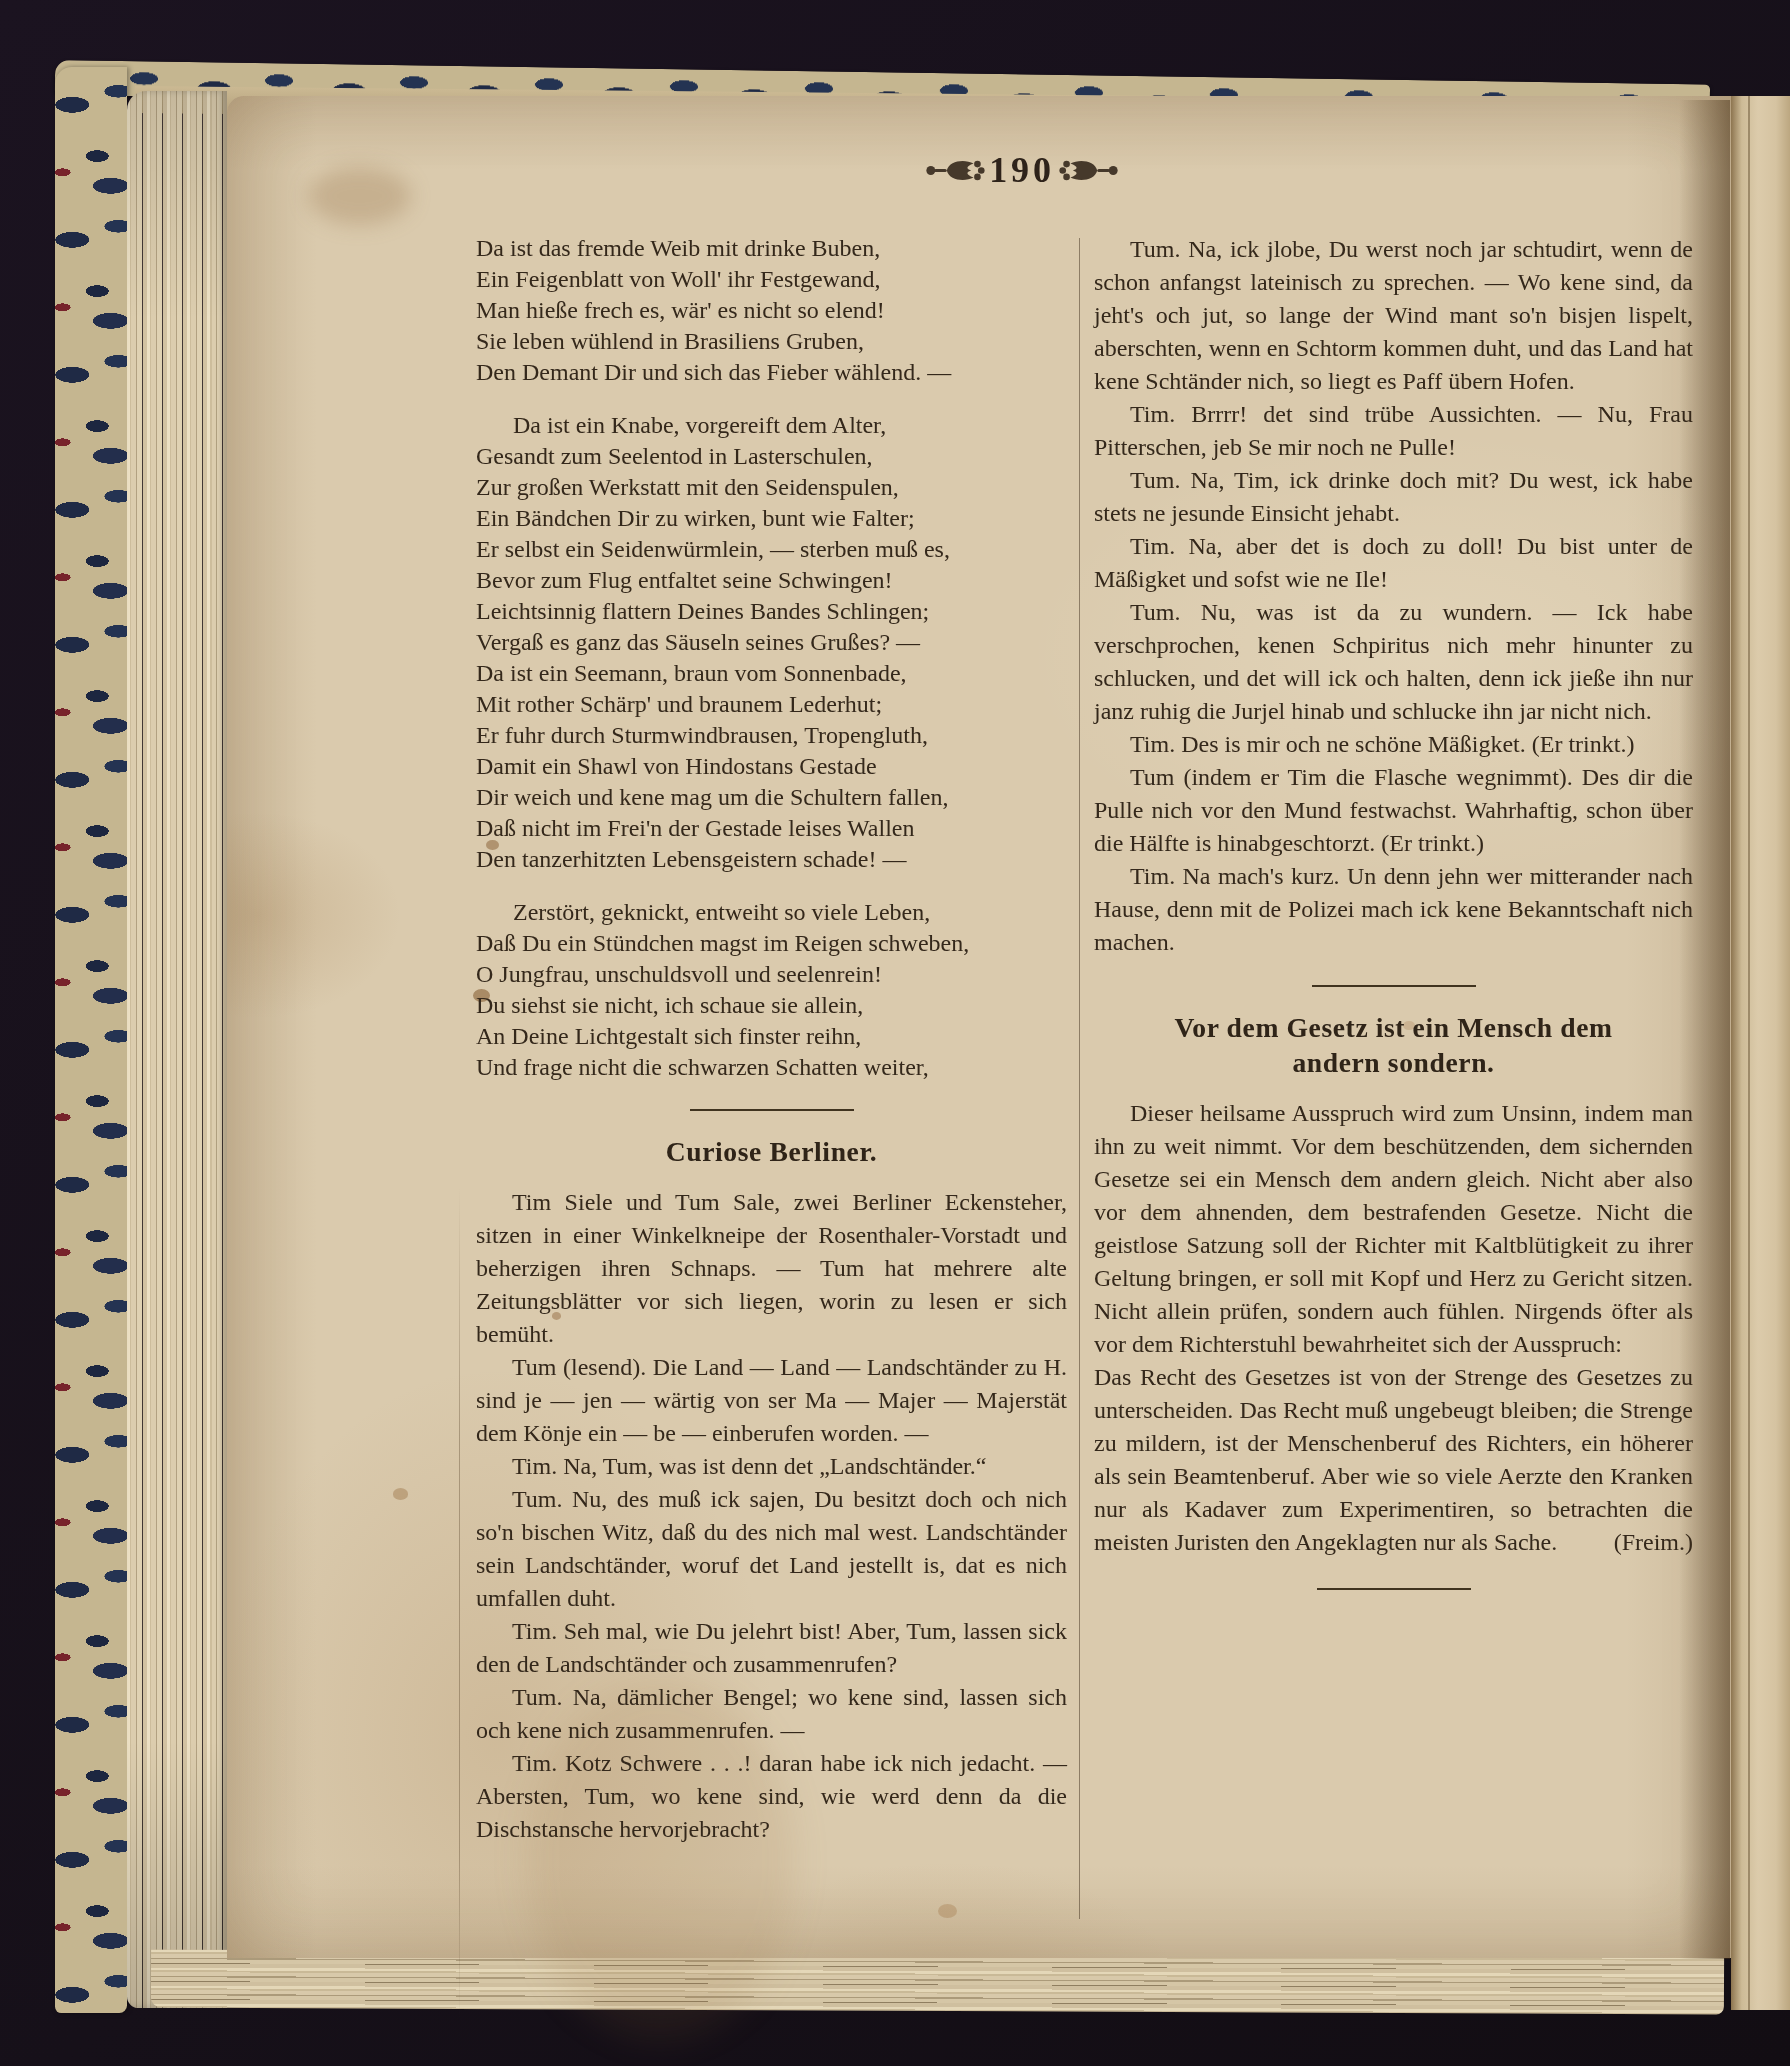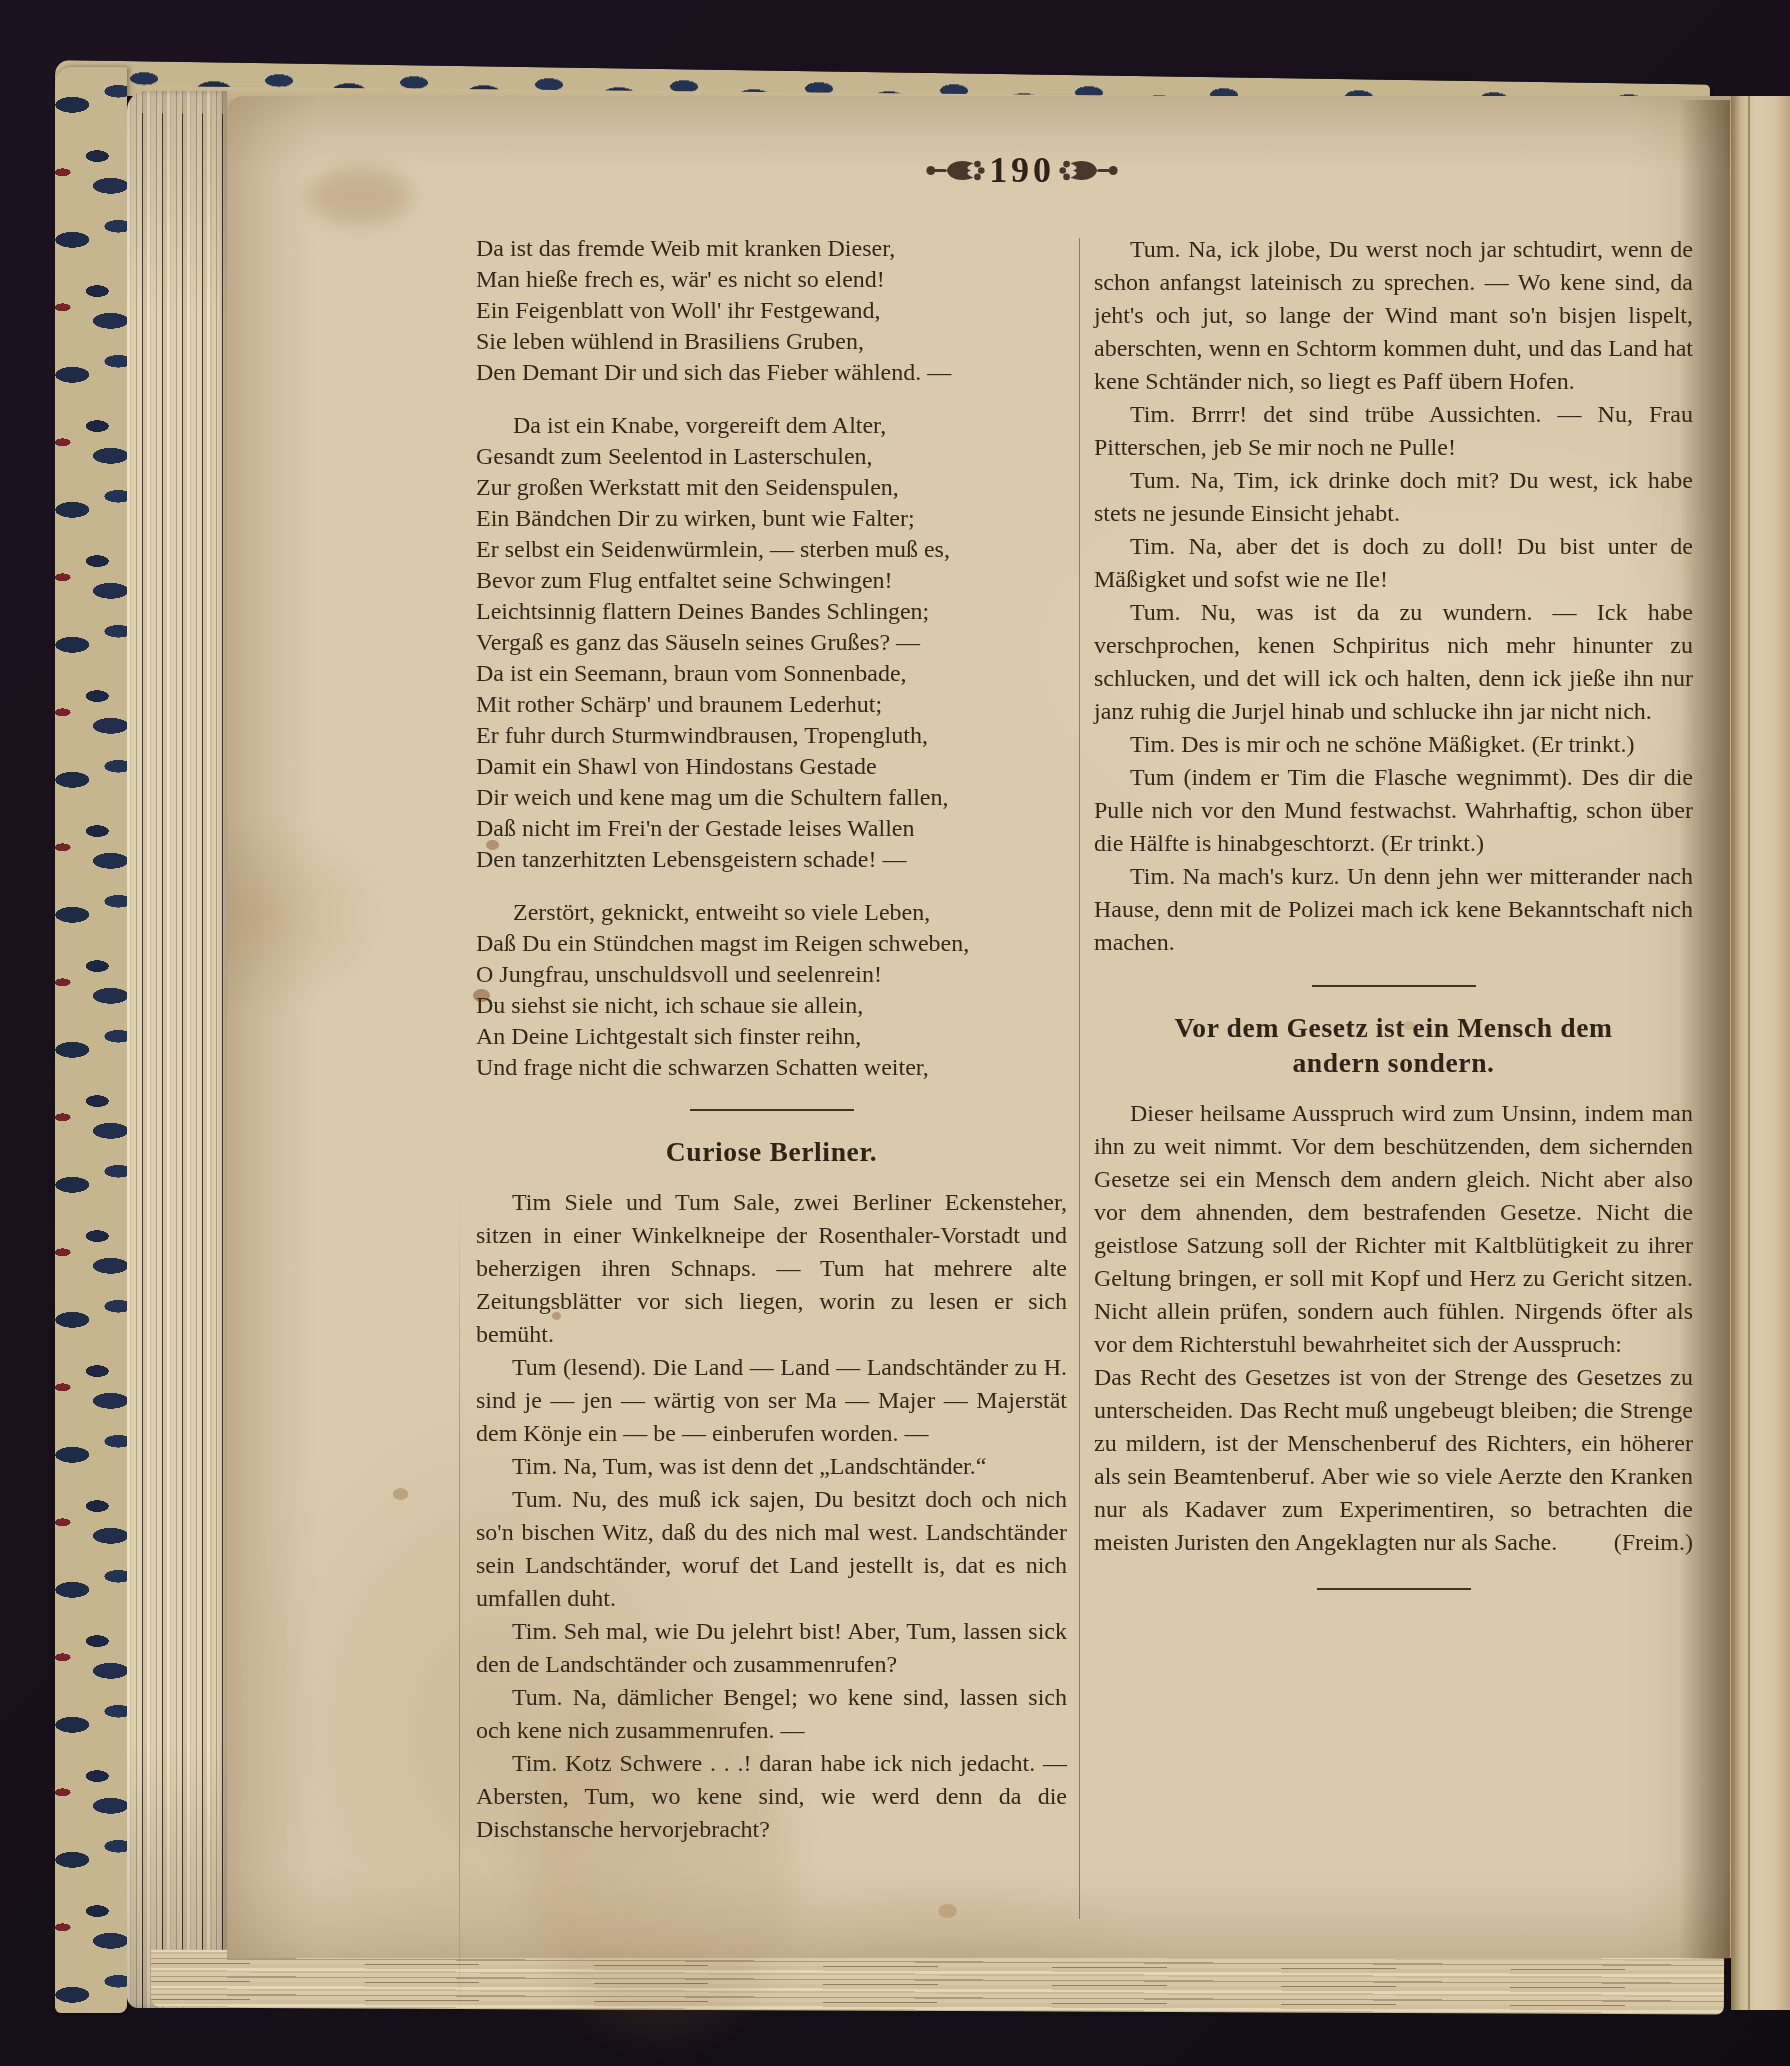--- a/index.html
+++ b/index.html
@@ -132,23 +132,23 @@
           <circle cx="82" cy="8" r="5.2"></circle>
           <circle cx="88" cy="18" r="5.2"></circle>
           <circle cx="82" cy="28" r="5.2"></circle>
         </svg>
       </span>
     </header>
 
     <section class="col left">
       <div class="poem">
         <div class="stanza">
-            <div class="pline">Da ist das fremde Weib mit kranken Dieser,</div>
+            <div class="pline">Da ist das fremde Weib mit drinke Buben,</div>
+            <div class="pline">Ein Feigenblatt von Woll' ihr Festgewand,</div>
             <div class="pline">Man hieße frech es, wär' es nicht so elend!</div>
-            <div class="pline">Ein Feigenblatt von Woll' ihr Festgewand,</div>
             <div class="pline">Sie leben wühlend in Brasiliens Gruben,</div>
             <div class="pline">Den Demant Dir und sich das Fieber wählend. —</div>
           </div>
         <div class="stanza indent">
             <div class="pline">Da ist ein Knabe, vorgereift dem Alter,</div>
             <div class="pline">Gesandt zum Seelentod in Lasterschulen,</div>
             <div class="pline">Zur großen Werkstatt mit den Seidenspulen,</div>
             <div class="pline">Ein Bändchen Dir zu wirken, bunt wie Falter;</div>
             <div class="pline">Er selbst ein Seidenwürmlein, — sterben muß es,</div>
             <div class="pline">Bevor zum Flug entfaltet seine Schwingen!</div>

